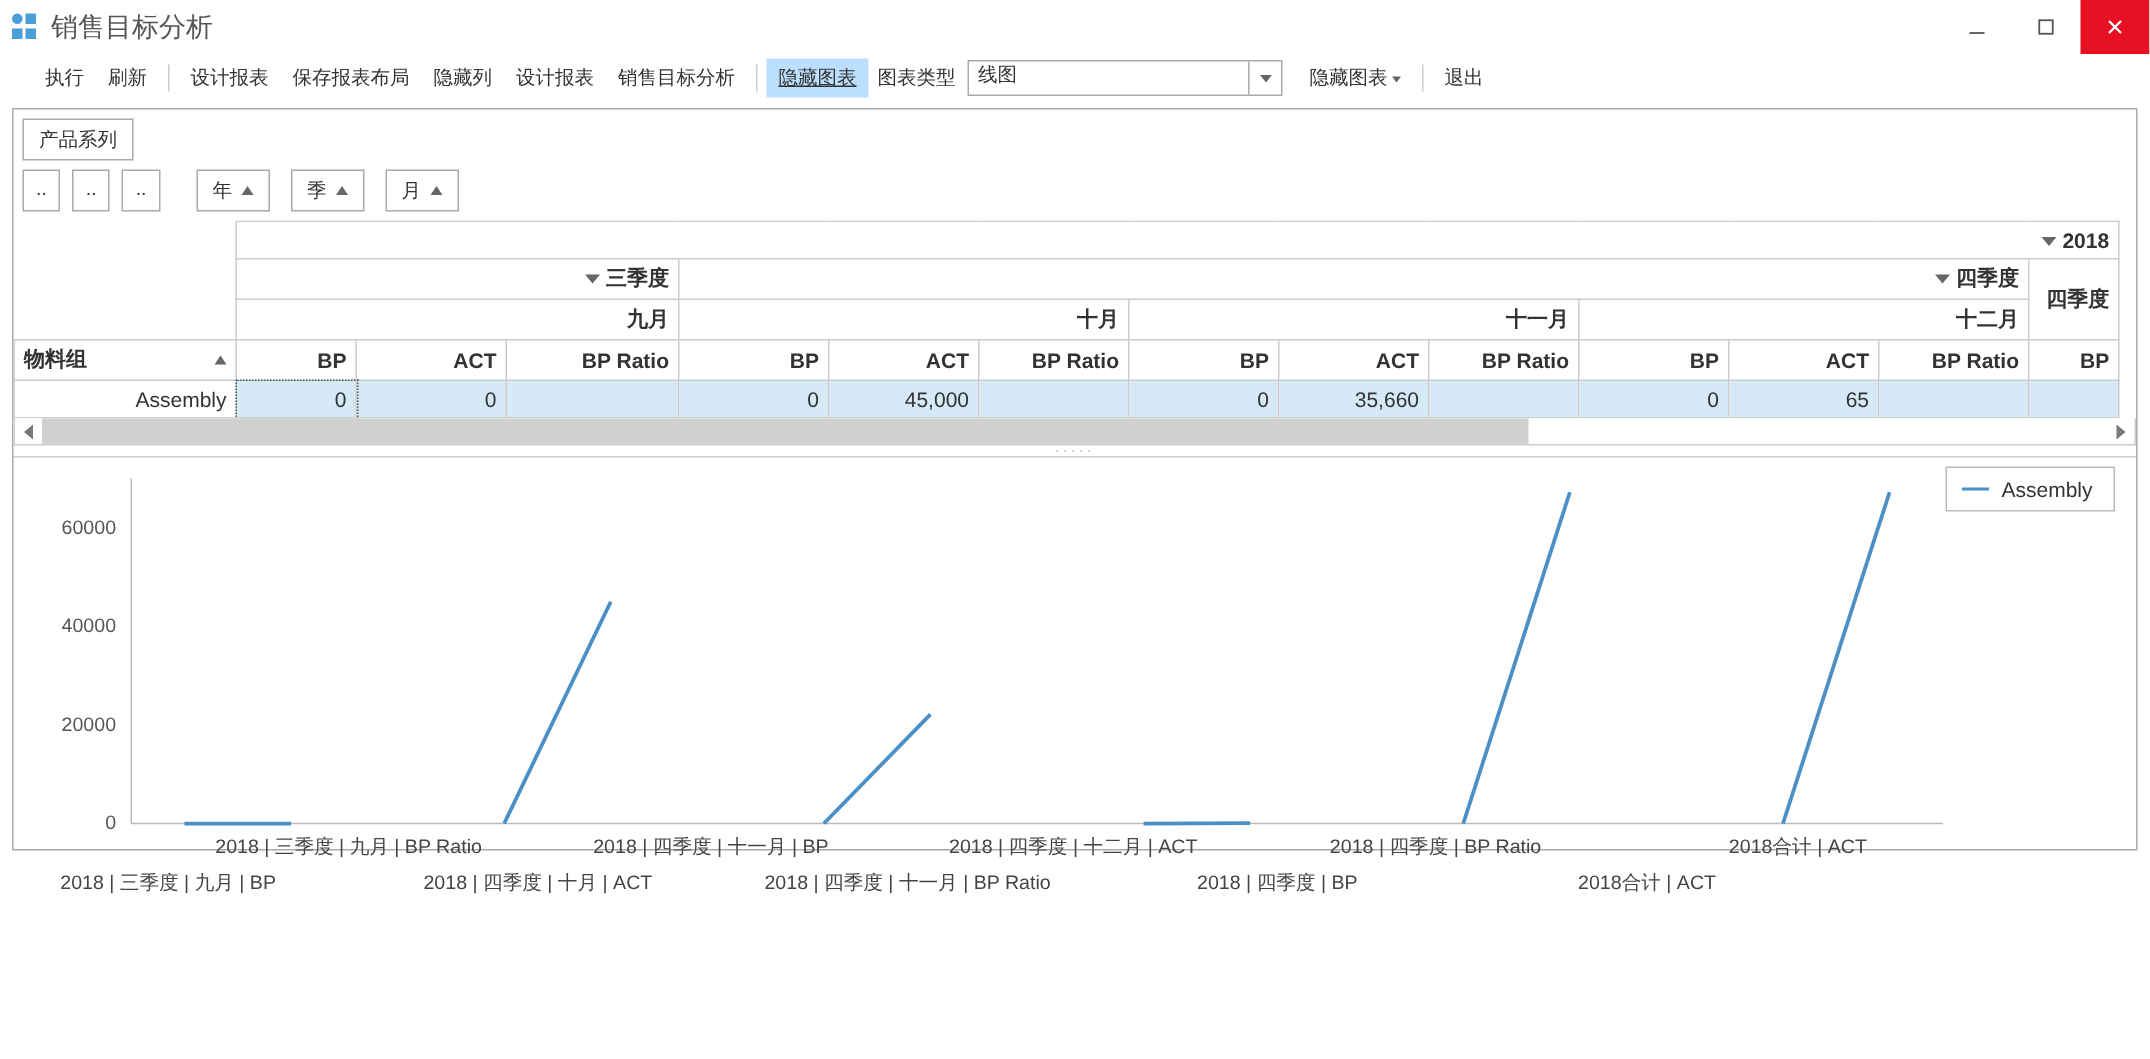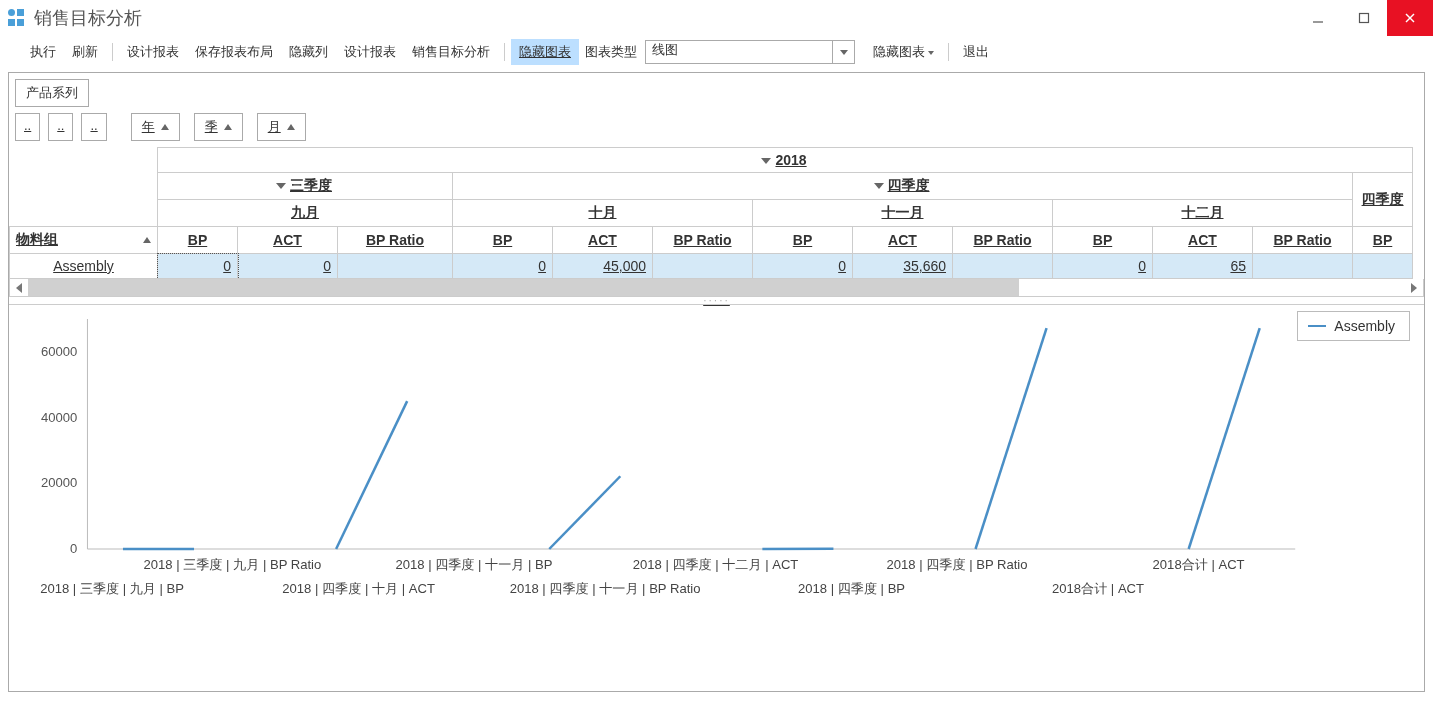--- a/index.html
+++ b/index.html
@@ -108,23 +108,22 @@
   border-right: 3px solid transparent;
   border-top: 4px solid #666;
   margin-left: 3px;
   vertical-align: middle;
 }
 
 
 .outer {
   border: 1px solid #aaa;
   margin: 4px 8px 8px 8px;
-  height: 620px;
+  height: 495px;
   position: relative;
-  text-decoration: underline;
 }
 
 
 .chip-row {
   padding: 6px 6px 0 6px;
 }
 .chip, .dim-chip {
   display: inline-flex;
   align-items: center;
   border: 1px solid #aaa;
@@ -156,21 +155,21 @@
 .pivot {
   border-collapse: collapse;
   table-layout: fixed;
   font-size: 14px;
   width: 1400px;
   margin-left: 0;
 }
 .pivot th, .pivot td {
   border: 1px solid #ccc;
   padding: 4px 6px;
-  text-align: center;
+  text-align: right;
   white-space: nowrap;
   overflow: hidden;
 }
 .pivot .hdr { background: #fff; }
 .pivot .rowhdr {
   width: 146px;
 }
 .tri {
   display: inline-block;
   width: 0; height: 0;

